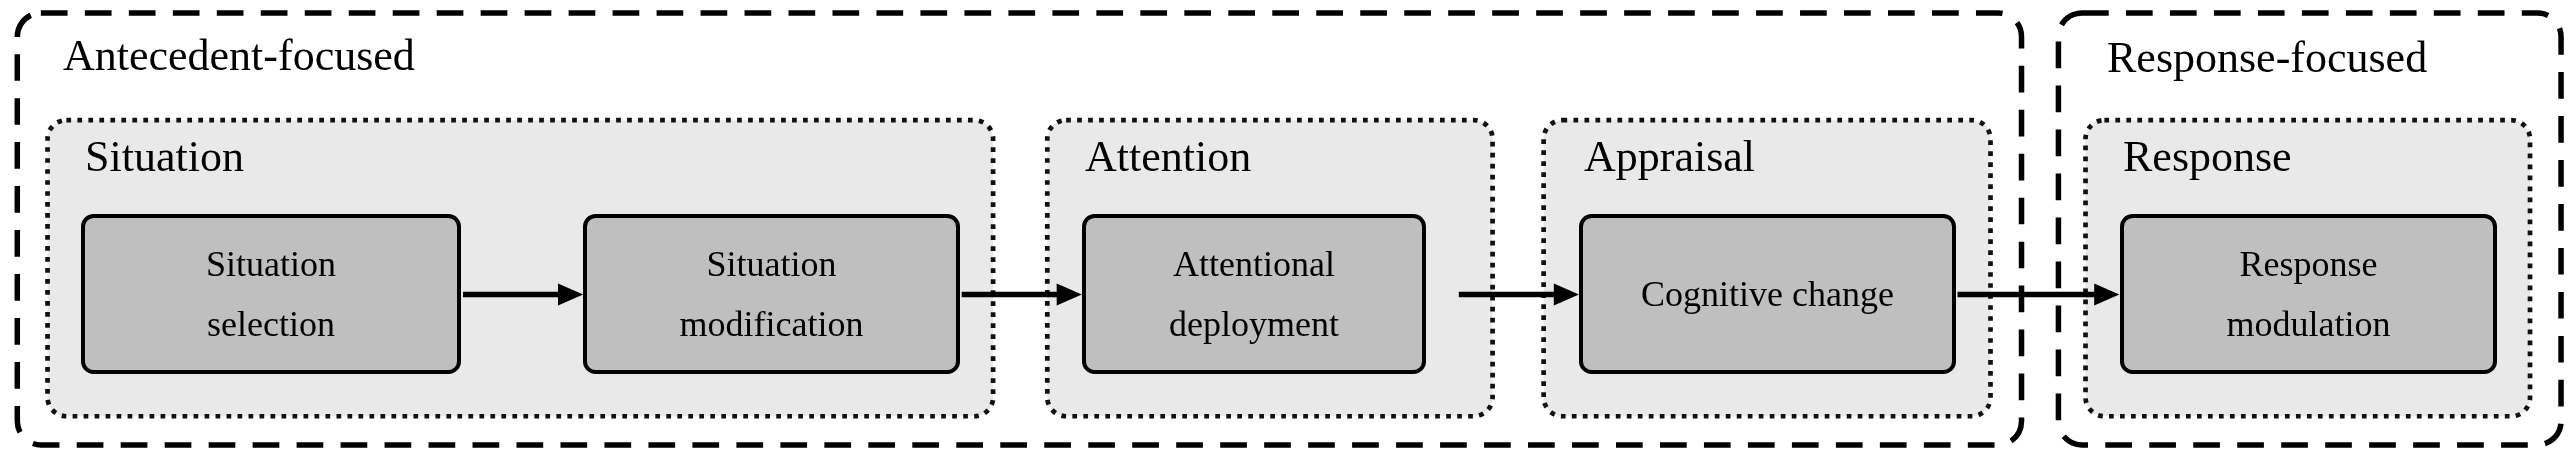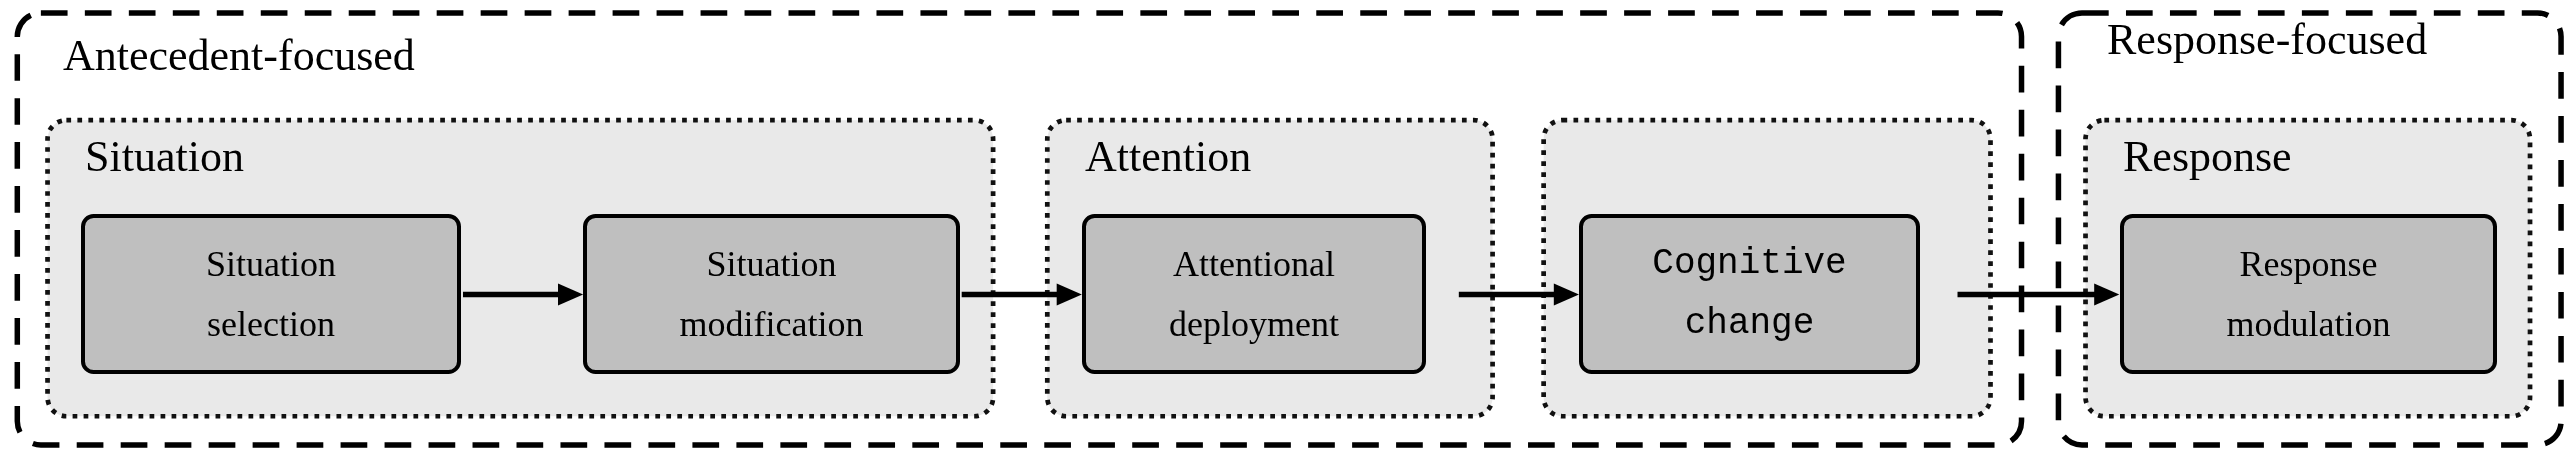--- a/index.html
+++ b/index.html
@@ -100,30 +100,31 @@
       <line class="arrow-line" x1="1857" y1="375" x2="1981" y2="375"></line>
       <polygon class="arrow-head" points="1978,361 2010,375 1978,389"></polygon>
     </g>
     <g>
       <line class="arrow-line" x1="2492" y1="375" x2="2669" y2="375"></line>
       <polygon class="arrow-head" points="2666,361 2698,375 2666,389"></polygon>
     </g>
   </svg>
 
   <div class="label" style="left:63px; top:31px;">Antecedent-focused</div>
-  <div class="label" style="left:2107px; top:15px;">Response-focused</div>
+  <div class="label" style="left:2107px; top:33px;">Response-focused</div>
 
   <div class="label" style="left:85px; top:132px;">Situation</div>
   <div class="label" style="left:1085px; top:132px;text-align:right;">Attention</div>
+  <div class="label" style="left:1584px; top:132px;">Appraisal</div>
   <div class="label" style="left:2123px; top:132px;">Response</div>
 
   <div class="process-box" style="left:81px; width:380px;">Situation
 selection</div>
   <div class="process-box" style="left:583px; width:377px;">Situation
 modification</div>
   <div class="process-box" style="left:1082px; width:344px;">Attentional
 deployment</div>
-  <div class="process-box" style="left:1579px; width:341px;font-family:Liberation Mono, monospace;">Cognitive change</div>
+  <div class="process-box" style="left:1579px; width:377px;">Cognitive change</div>
   <div class="process-box" style="left:2120px; width:377px;">Response
 modulation</div>
 
 </div>
 
 
 </body></html>

